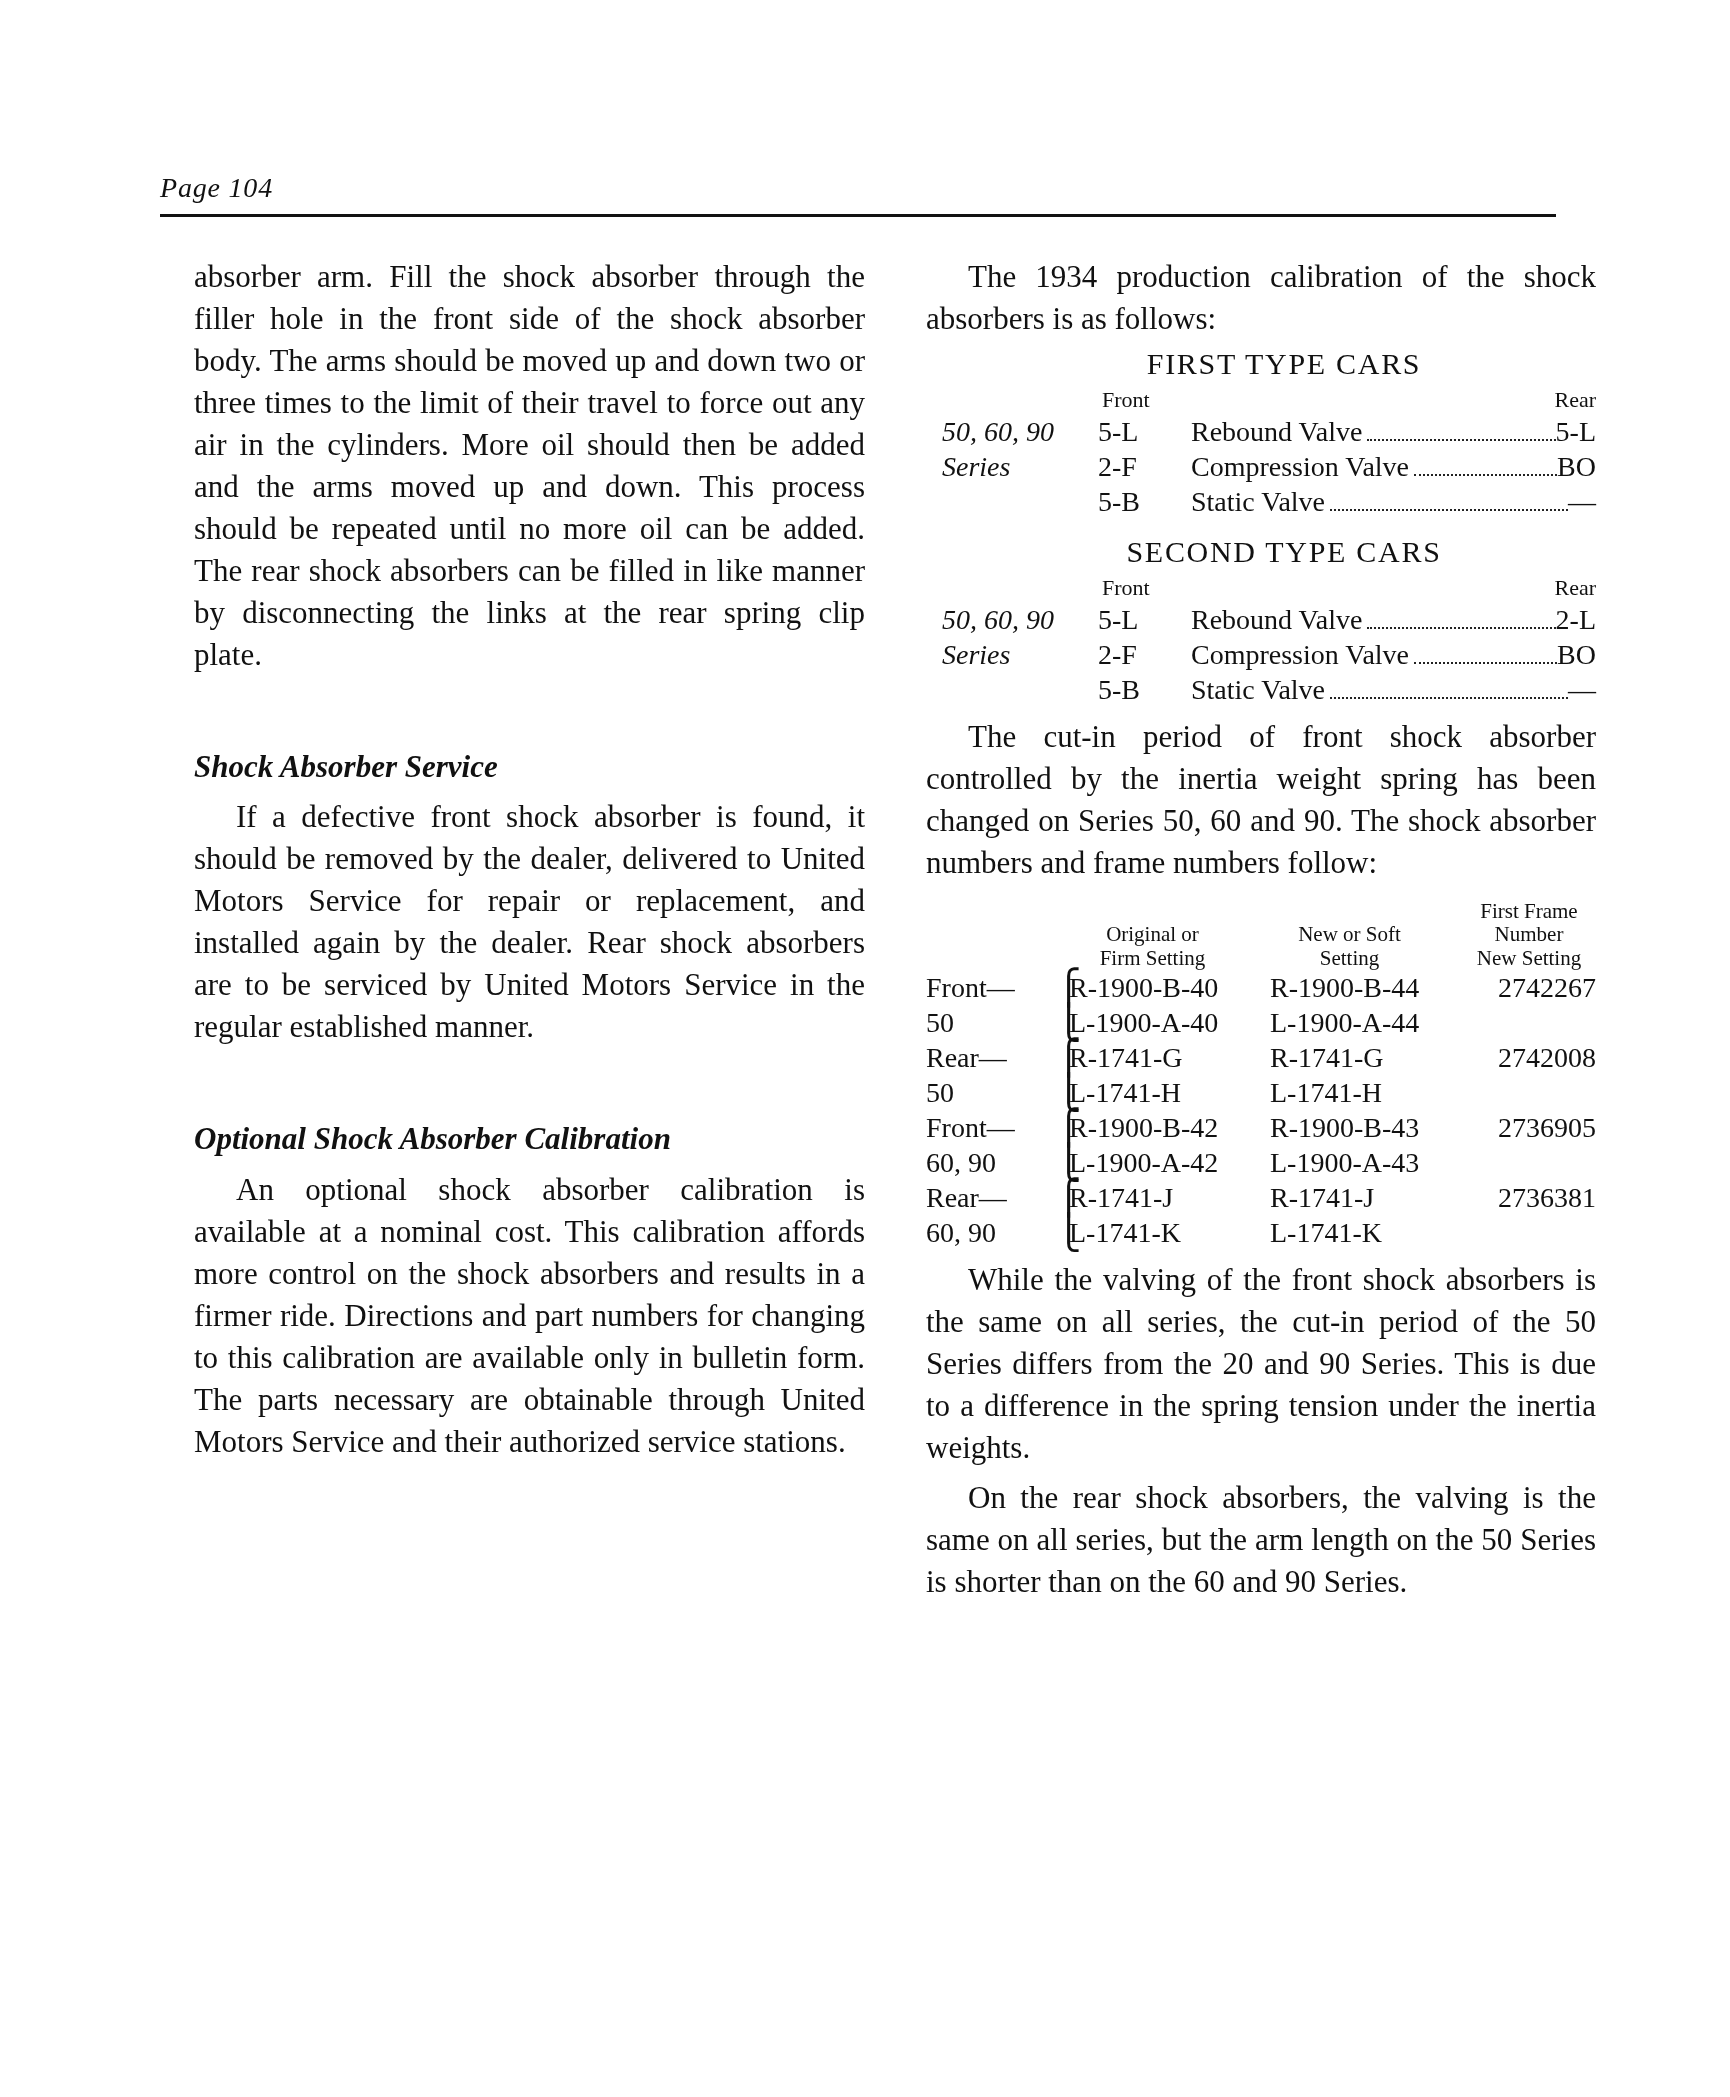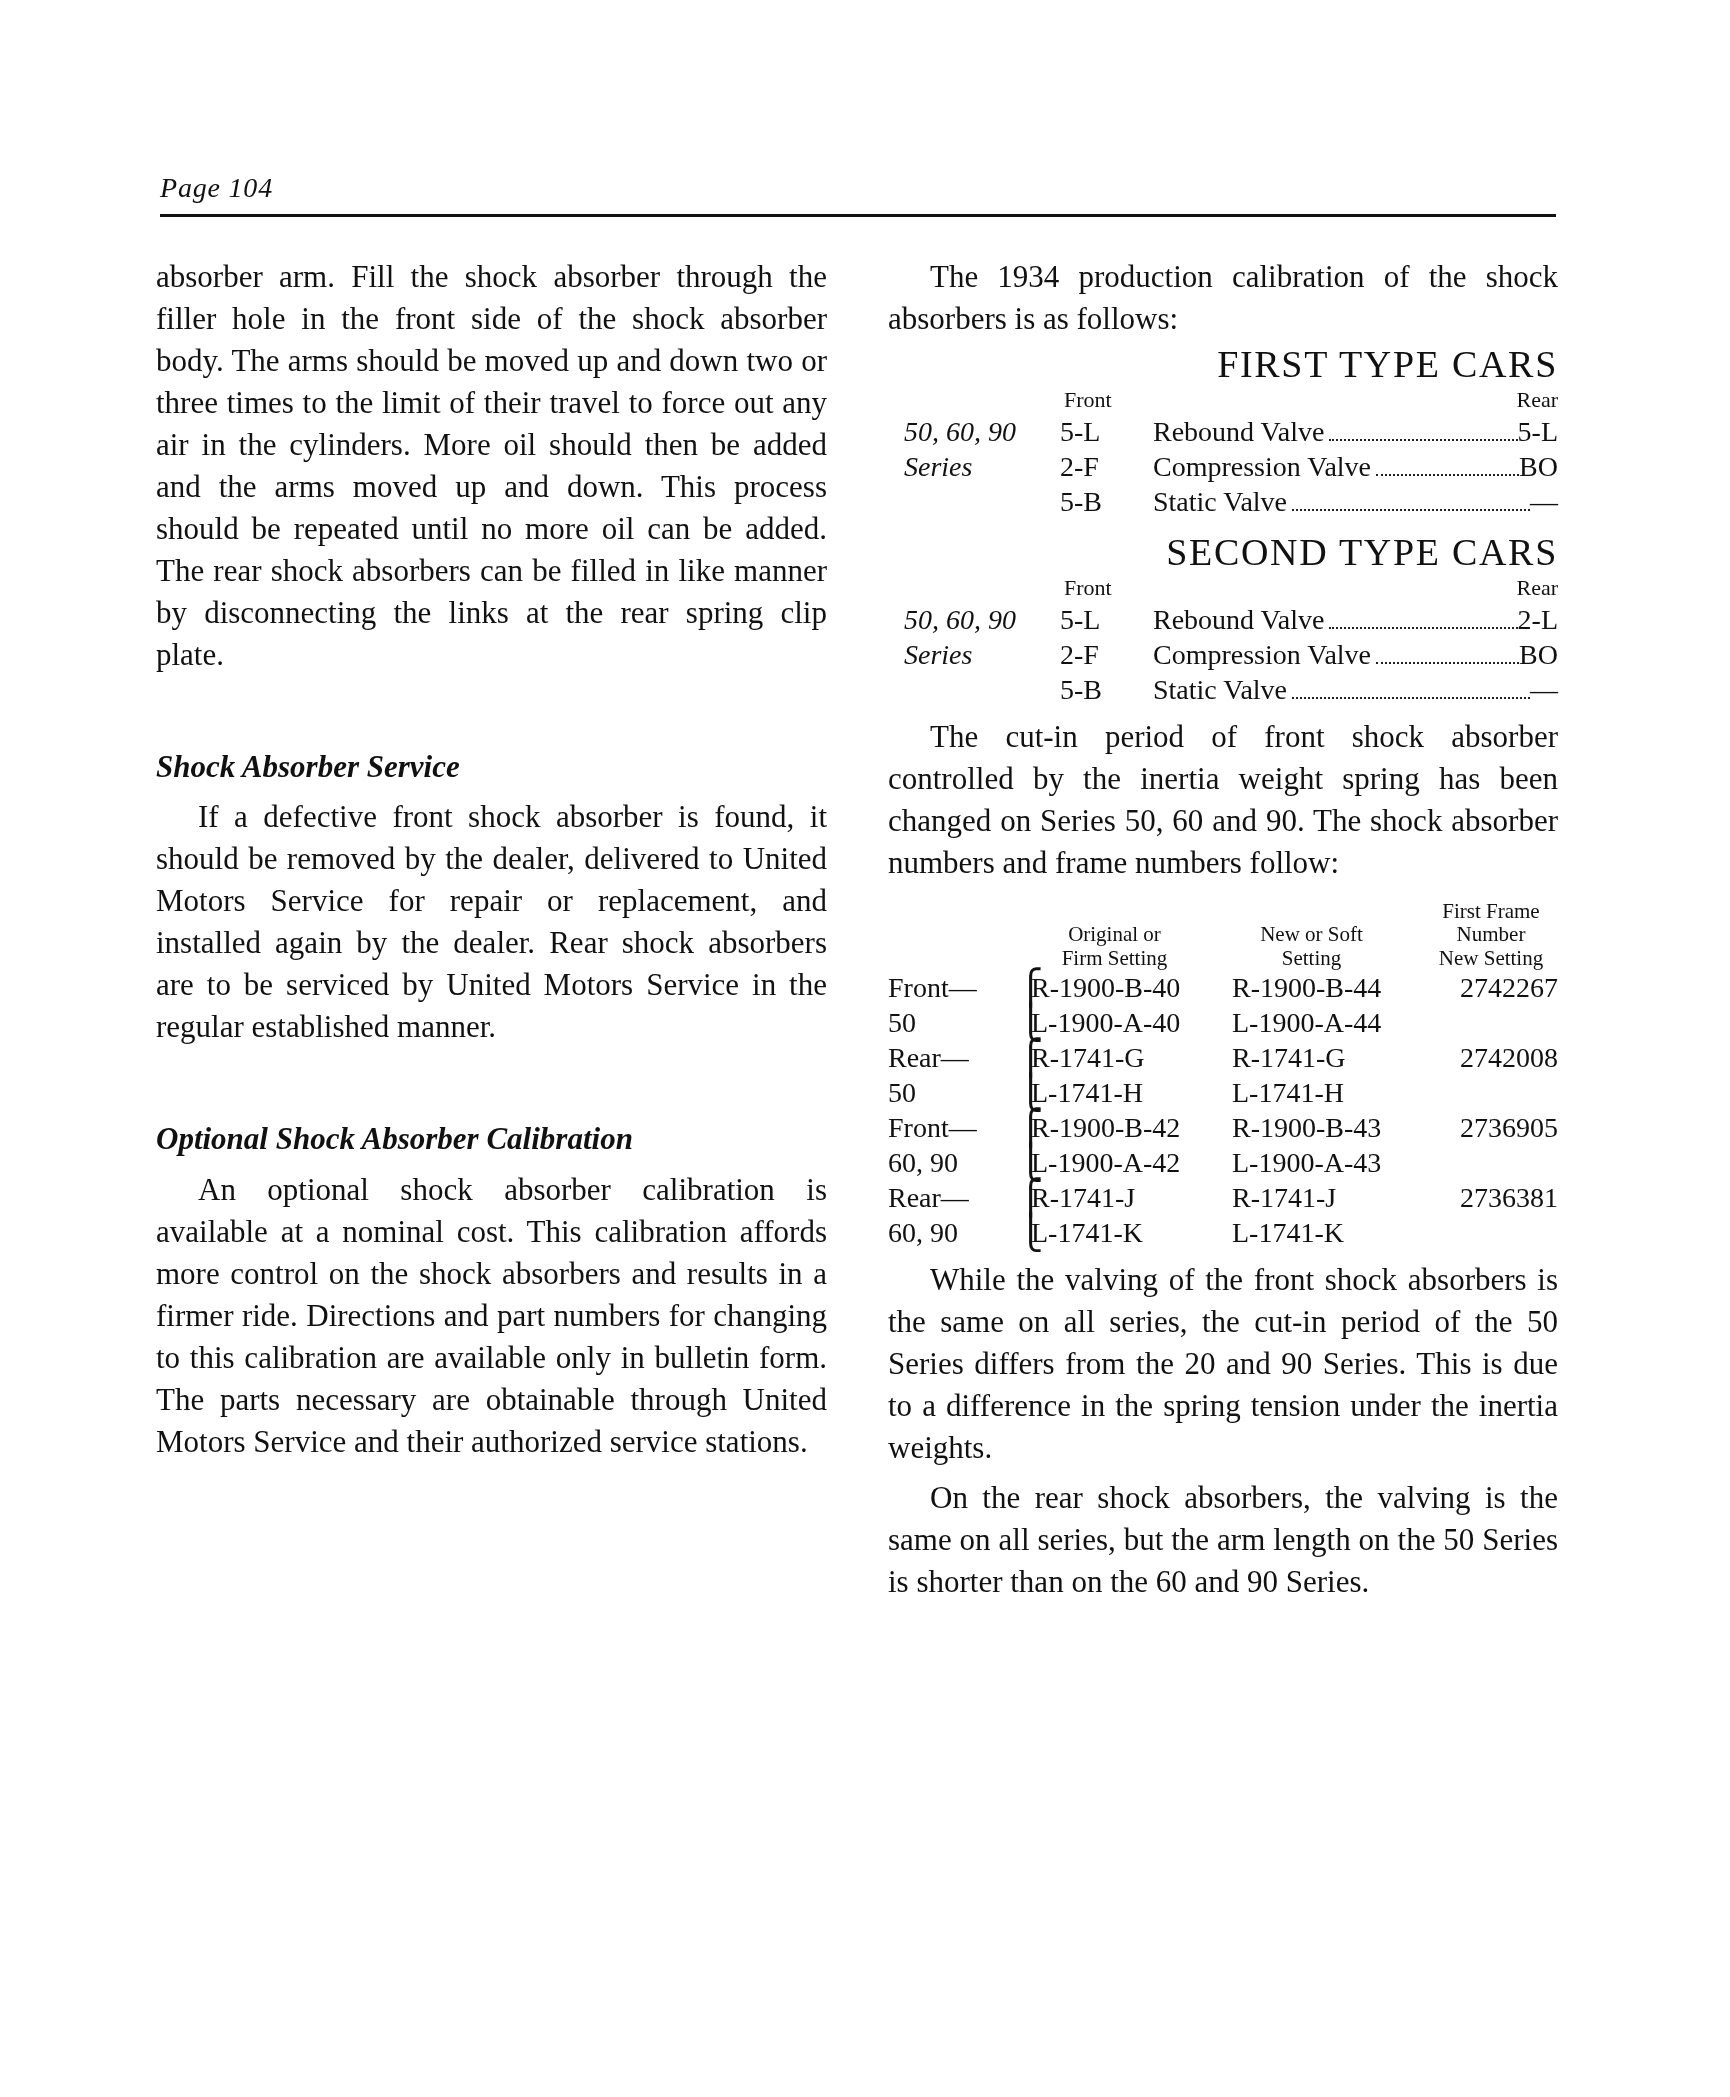--- a/index.html
+++ b/index.html
@@ -10,32 +10,32 @@
   }
   .page { position: absolute; left: 0; top: 0; width: 1730px; height: 2264px; }
 
   
   .header { position: absolute; left: 160px; top: 172px; width: 1396px; height: 46px; }
   .page-num { position: absolute; left: 0; top: 0; font-style: italic; font-size: 28px; letter-spacing: 0.8px; }
   .running-title { position: absolute; left: 353px; top: 0; font-size: 29px; letter-spacing: 2.9px; }
   .header-rule { position: absolute; left: 160px; top: 214px; width: 1396px; height: 2.9px; background: #111; }
 
   
-  .col { position: absolute; top: 256px; font-size: 31px; line-height: 42px; }
+  .col { position: absolute; top: 256px; font-size: 31px; line-height: 42px; margin-left: 38px; }
   .col-left { left: 156px; width: 671px; }
   .col-right { left: 888px; width: 670px; }
   p { margin: 0; text-align: justify; text-align-last: left; }
   p.indent { text-indent: 42px; }
   .section-heading { font-style: italic; margin: 0; font-size: 31px; }
   .gap-lg { height: 70px; }
   .gap-sm { height: 8.4px; }
 
   
   .calib { position: relative; width: 670px; margin-top: 3.4px; }
-  .calib-title { text-align: right; font-size: 38px; letter-spacing: 1.7px; line-height: 42px; padding-left: 46px; }
+  .calib-title { text-align: center; font-size: 30px; letter-spacing: 1.7px; line-height: 42px; padding-left: 46px; }
   .calib-head { position: relative; height: 29px; font-size: 22px; line-height: 29px; }
   .calib-head .front { position: absolute; left: 176px; }
   .calib-head .rear { position: absolute; right: 0; }
   .calib-row { position: relative; height: 35px; font-size: 28px; line-height: 35px; }
   .calib-row .series { position: absolute; left: 16px; width: 151px; text-align: left; font-style: italic; }
   .calib-row .fr { position: absolute; left: 172px; }
   .calib-row .valve { position: absolute; left: 265px; right: 0; display: flex; align-items: baseline; }
   .calib-row .valve .vname { white-space: nowrap; padding-right: 5px; }
   .calib-row .valve .dots { flex: 1; border-bottom: 2.5px dotted #222; margin-bottom: 5.9px; }
   .calib-row .valve .rr { white-space: nowrap; }

